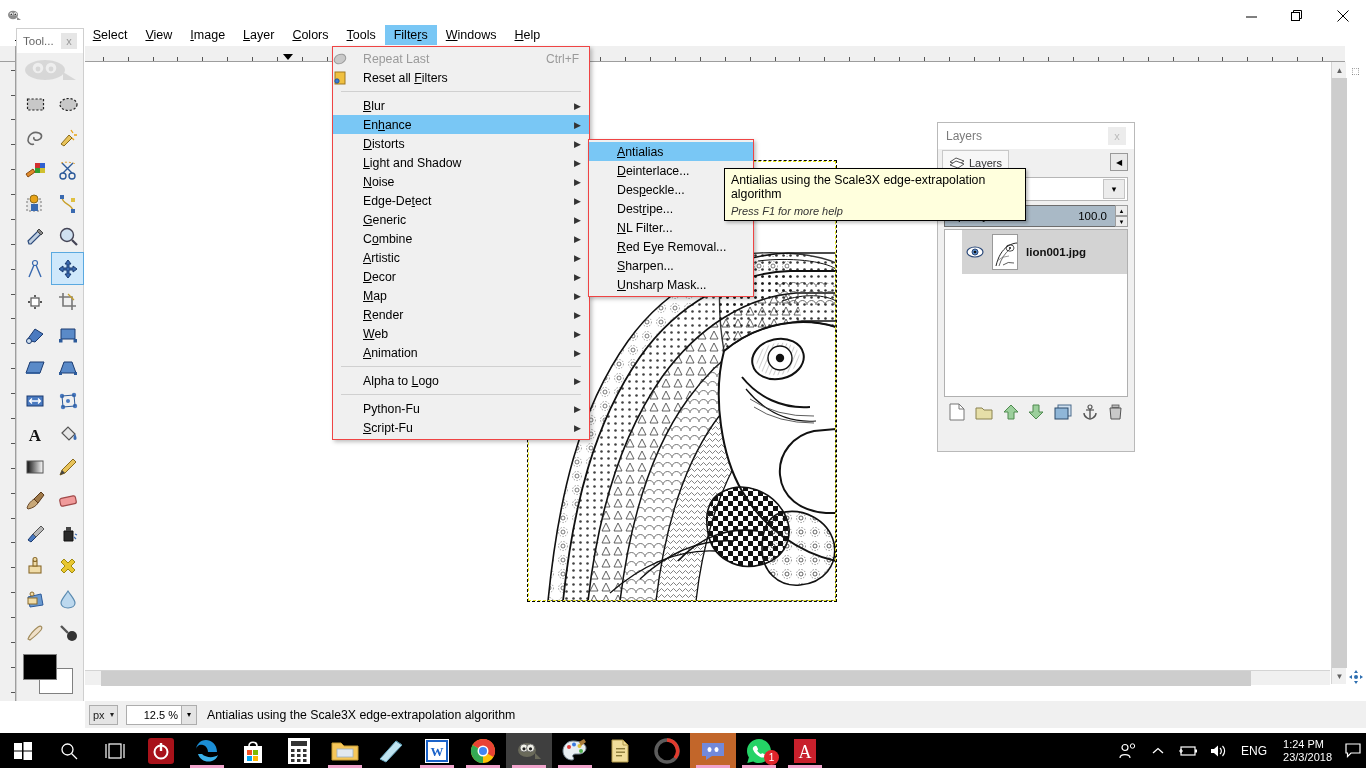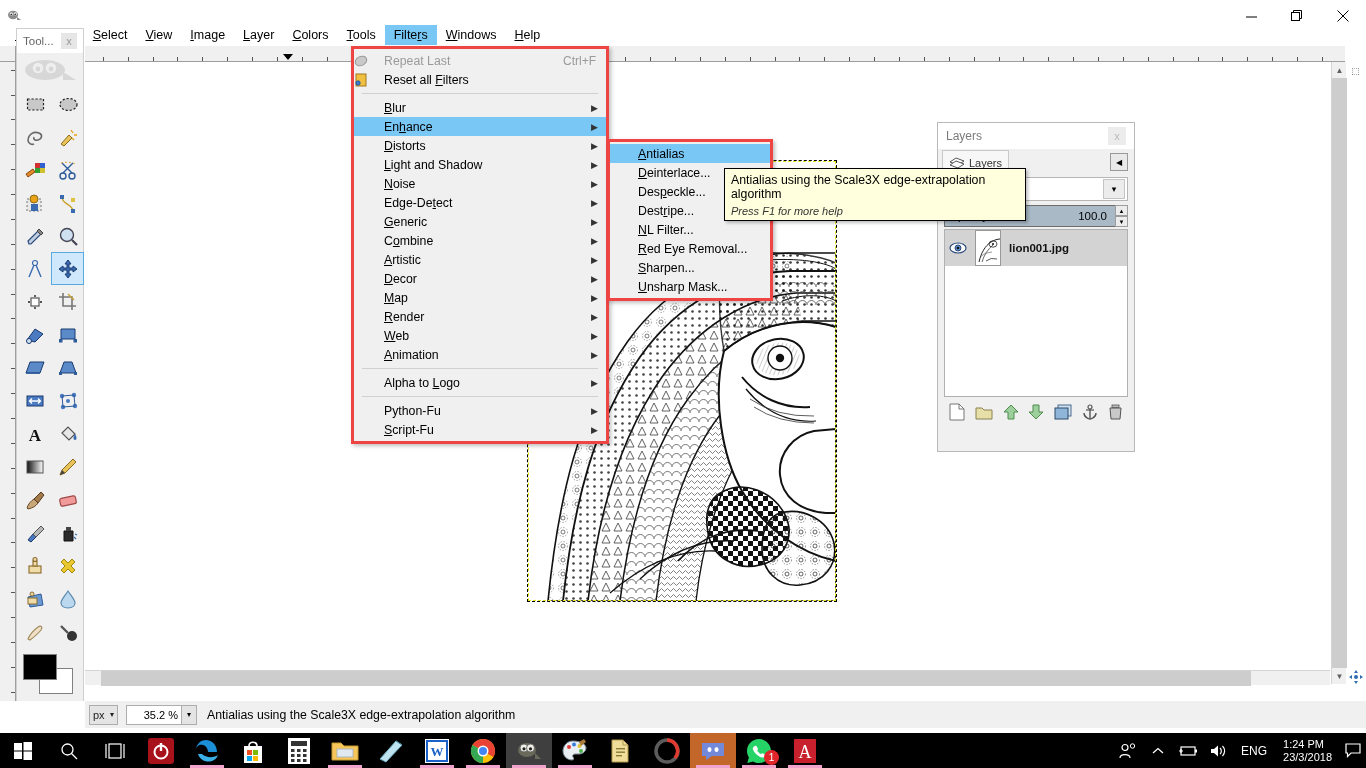--- a/index.html
+++ b/index.html
@@ -82,22 +82,22 @@
   .tool {
     width:33px; height:33px; display:flex; align-items:center; justify-content:center;
   }
   .tool.selected { background:#cfe8fb; border:1px solid #5aa9e0; }
   .colorswatch { position:relative; margin:6px 0 0 6px; width:52px; height:40px; }
   .fgcolor { position:absolute; left:0; top:0; width:34px; height:26px; background:#000; border:1px solid #808080; }
   .bgcolor { position:absolute; left:16px; top:14px; width:34px; height:26px; background:#fff; border:1px solid #808080; }
 
   
   .menu-popup {
-    position:absolute; background:#f0f0f0; border:3px solid #ef4444;
-    box-shadow: 2px 2px 4px rgba(0,0,0,.25); z-index: 60; padding: 2px 0; margin-left: 19px;
+    position:absolute; background:#f0f0f0; border:1px solid #ef4444;
+    box-shadow: 2px 2px 4px rgba(0,0,0,.25); z-index: 60; padding: 2px 0;
   }
   .mrow {
     height:19px; display:flex; align-items:center; font-size:12.3px; color:#000;
     padding-left: 0px; position:relative; white-space:nowrap;
   }
   .mrow .m-ico { width:30px; text-align:center; font-size:12px; }
   .mrow .m-lbl { flex:1; }
   .mrow .m-acc { color:#555; font-size:12px; padding-right:10px; }
   .mrow .m-arrow { position:absolute; right:8px; font-size:9px; color:#333; }
   .mrow.disabled .m-lbl, .mrow.disabled .m-acc { color:#9a9a9a; }
@@ -131,21 +131,21 @@
   .opacity-bar {
     margin:2px 6px; height:22px; background:#a9b9c6; border:1px solid #6d6d6d;
     display:flex; align-items:center; justify-content:space-between; padding:0 4px;
     font-size:11.5px; color:#000; position:relative;
   }
   .spin { position:absolute; right:-1px; top:-1px; width:13px; height:22px; display:flex; flex-direction:column; }
   .spin div { flex:1; background:#ececec; border:1px solid #9d9d9d; display:flex; align-items:center; justify-content:center; font-size:6px;}
   .lock-row { display:flex; align-items:center; gap:8px; padding:4px 8px; }
   .lock-row .lk { font-size:11.5px; color:#222; }
   .layer-list { margin:2px 6px; background:#fff; border:1px solid #b0b0b0; height:168px; }
-  .layer-item { display:flex; align-items:center; height:36px; background:#d3d3d3; padding:0 4px; gap:8px; }
+  .layer-item { display:flex; align-items:center; height:44px; background:#d3d3d3; padding:0 4px; gap:8px;margin-left:17px; }
   .layer-thumb { width:26px; height:36px; background:#fff; border:1px solid #999; overflow:hidden; display:flex; align-items:center; justify-content:center;}
   .layer-name { font-size:11.5px; font-weight:bold; color:#111; }
   .ld-bottom { display:flex; align-items:center; justify-content:space-around; height:26px; padding:0 6px; }
 
   
   .vscroll { position:absolute; right:20px; top:16px; width:15px; height:622px; background:#f0f0f0; border-left:1px solid #d4d4d4;}
   .vscroll .thumb { position:absolute; left:0; top:16px; width:15px; height:590px; background:#cdcdcd; }
   .vscroll .ar { position:absolute; left:0; width:15px; height:16px; display:flex; align-items:center; justify-content:center; font-size:8px; color:#606060;}
   .hscroll { position:absolute; left:85px; bottom:16px; width:1245px; height:15px; background:#f0f0f0; border-top:1px solid #d4d4d4;}
   .hscroll .thumb { position:absolute; top:0; left:16px; width:1150px; height:15px; background:#cdcdcd; }
@@ -889,21 +889,21 @@
     <div class="help">Press F1 for more help</div>
   </div>
 
   <div class="leftstrip"></div>
   <div class="statusbar">
     <div class="unit-combo">
       <span>px</span>
       <span style="font-size:8px;">▾</span>
     </div>
     <div class="zoom-box">
-      <span>35.2 %</span>
+      <span>12.5 %</span>
     </div>
     <div class="zoom-arrow">▾</div>
     <div class="status-text">Antialias using the Scale3X edge-extrapolation algorithm</div>
   </div>
 
   <div class="taskbar">
     <div class="tb-item">
       <svg width="18" height="18" viewBox="0 0 18 18">
           <rect x="0" y="1" width="8" height="7.5" fill="#fff"></rect>
           <rect x="9.5" y="0" width="8.5" height="8.5" fill="#fff"></rect>

